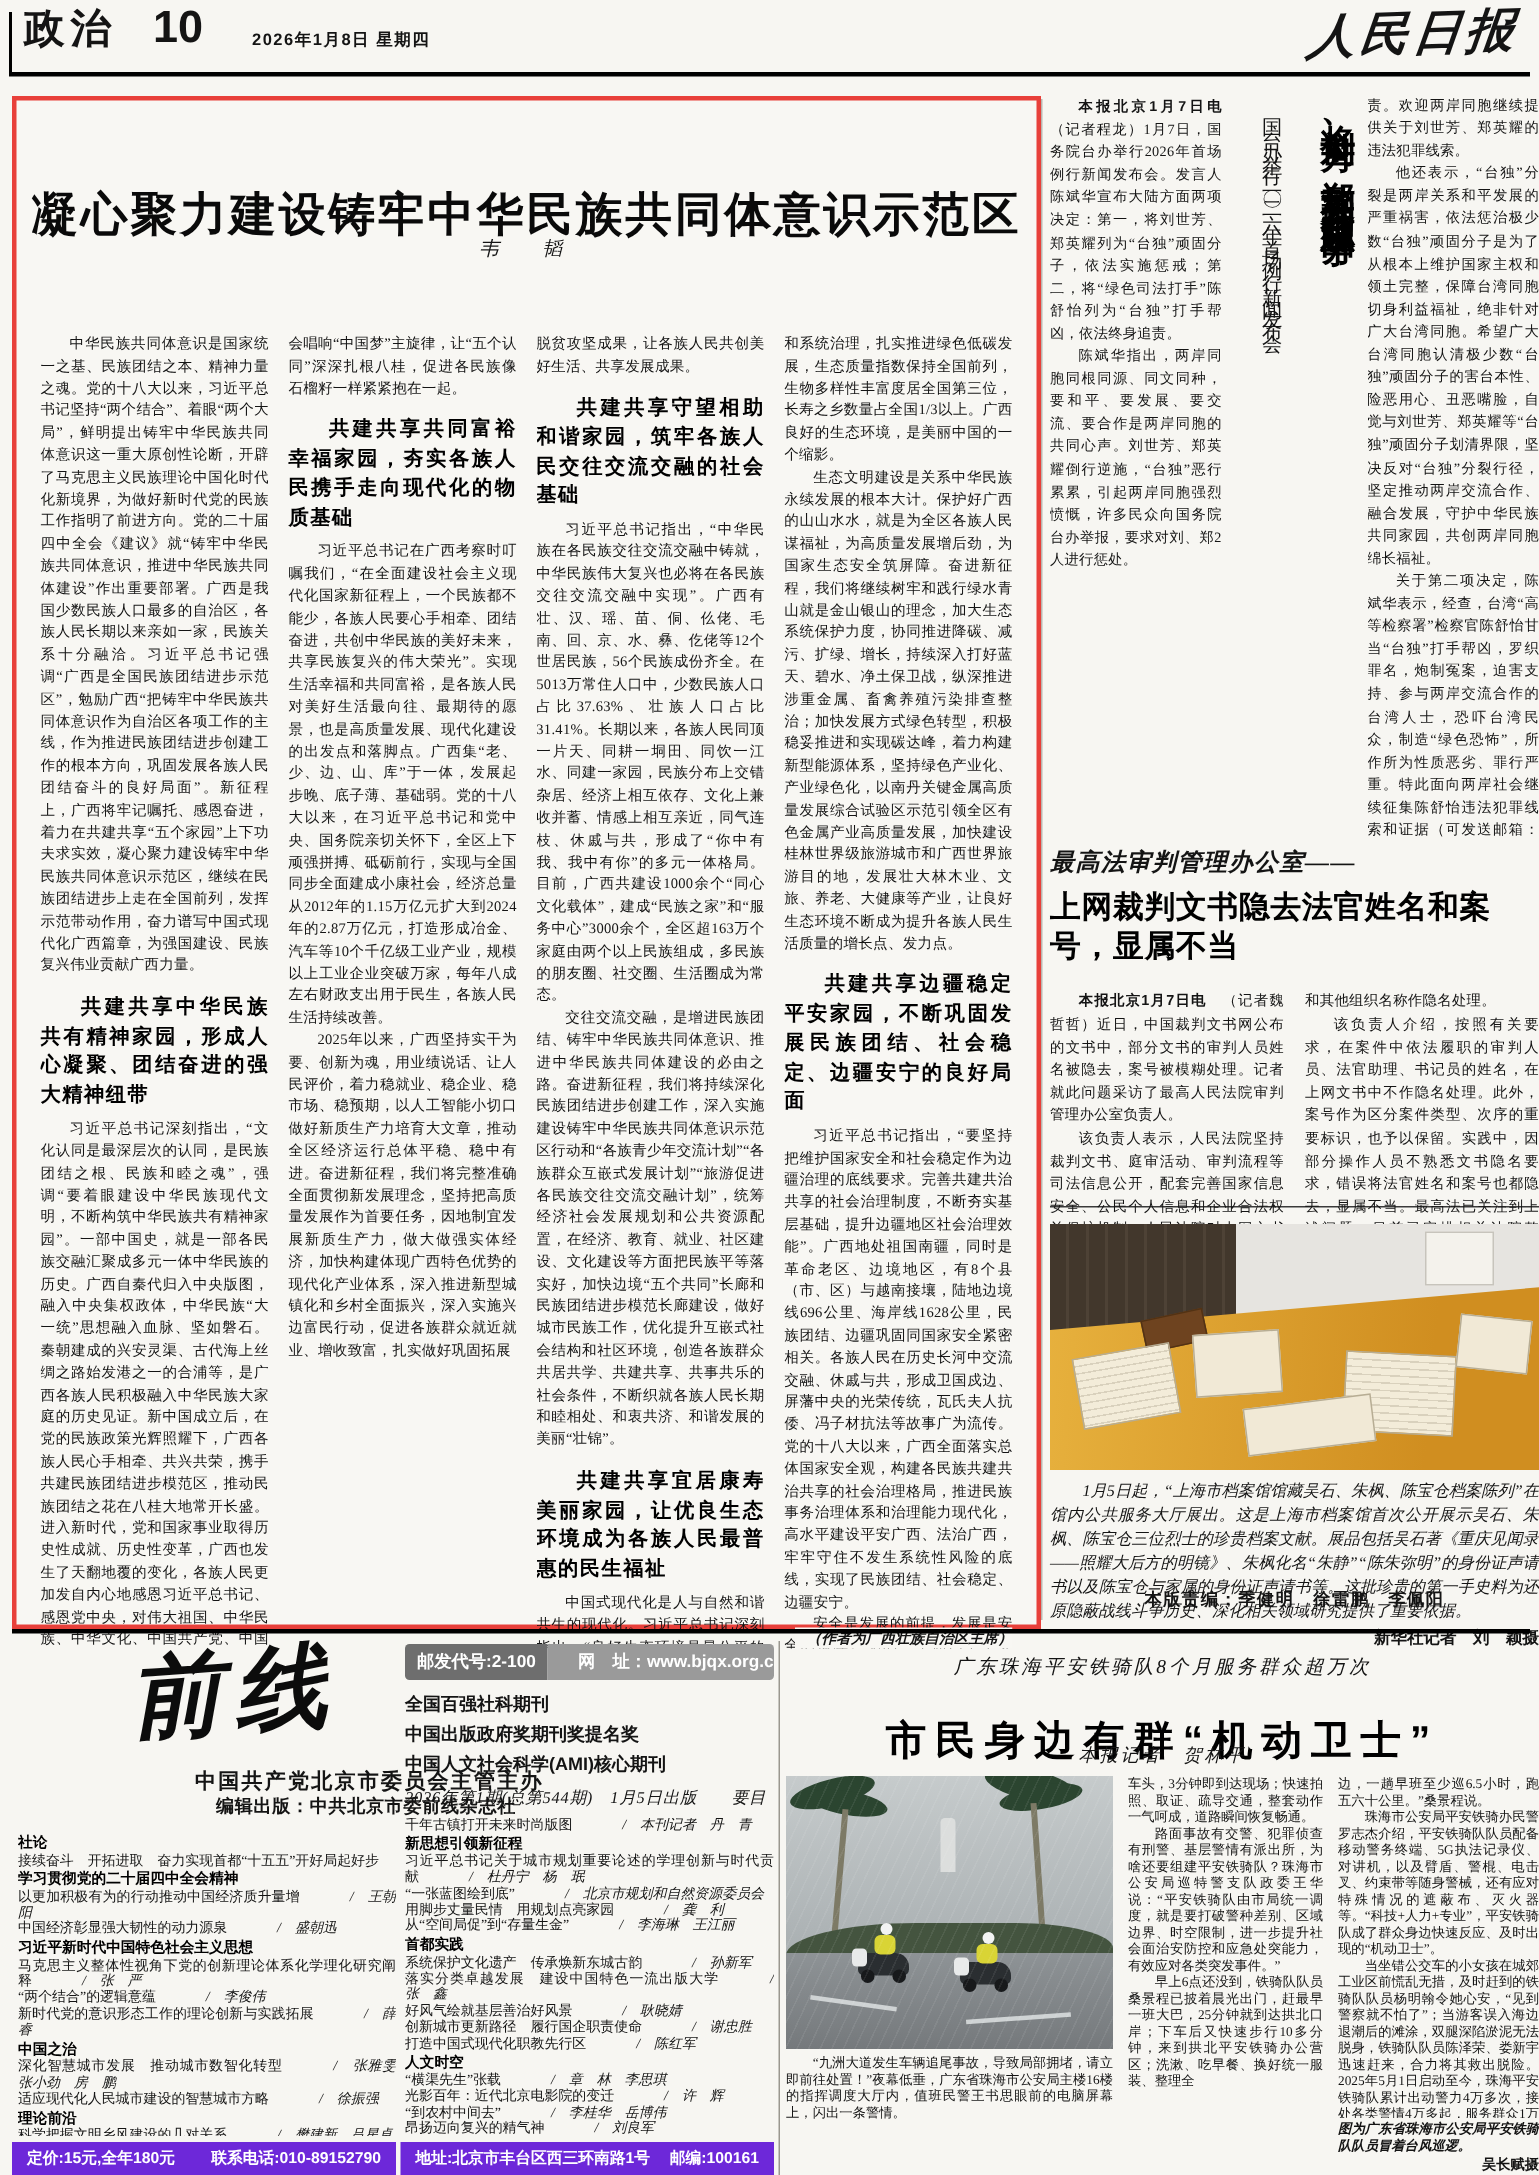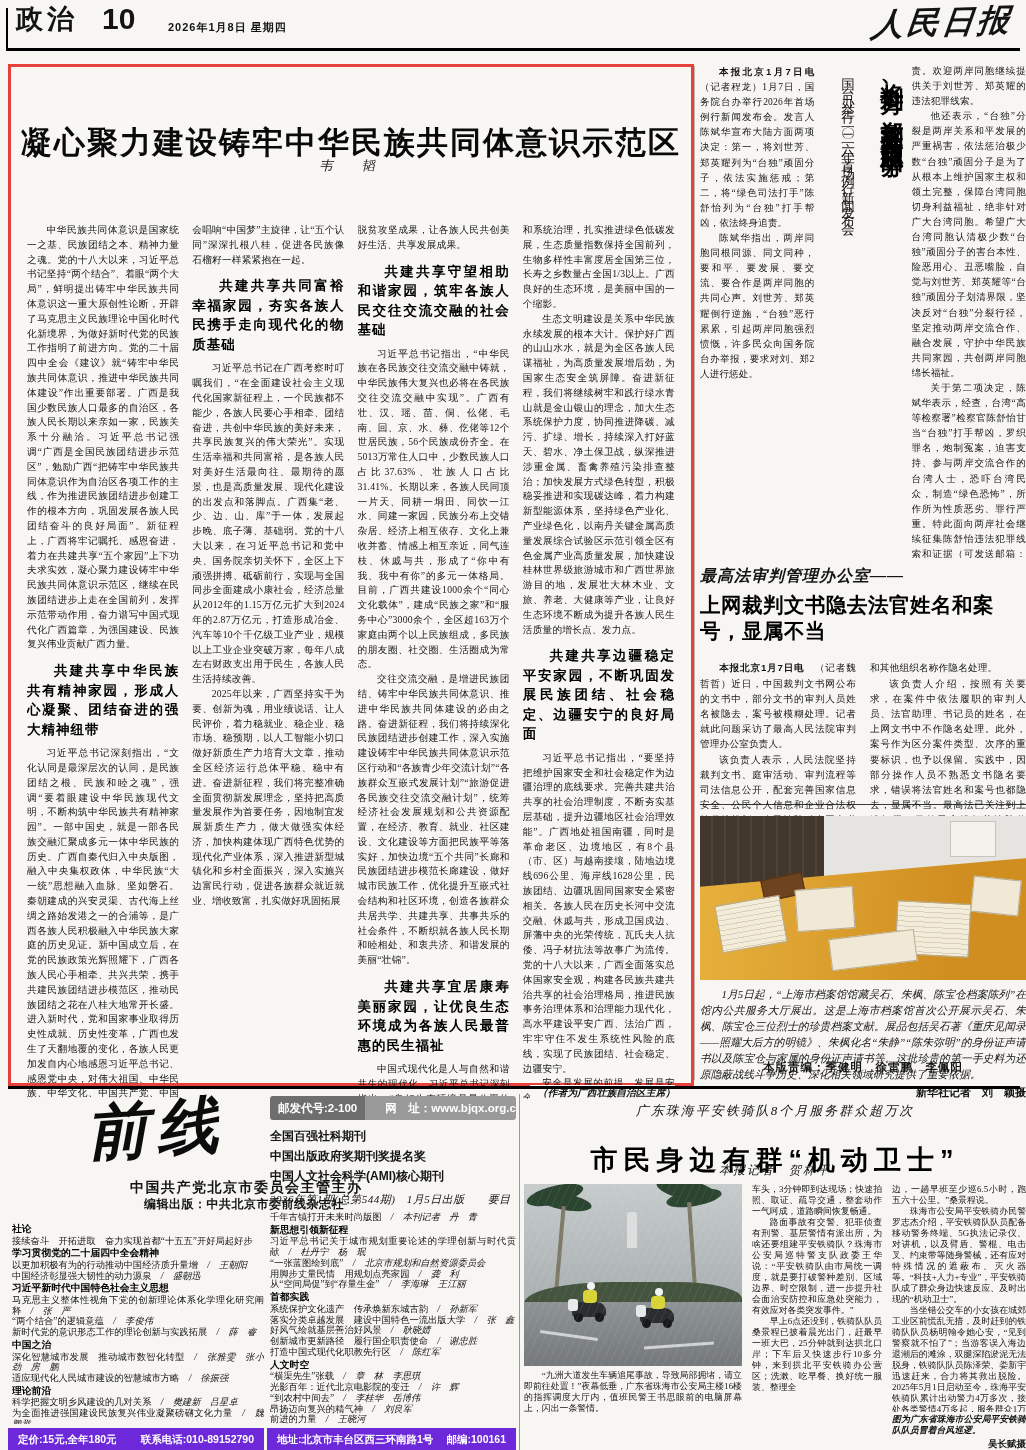--- a/index.html
+++ b/index.html
@@ -76,21 +76,21 @@
   .qx-bar{height:24px;display:flex;border-radius:3px;overflow:hidden;color:#fff;
           font:700 11.5px/24px "Liberation Sans",sans-serif;white-space:nowrap;text-align:right;}
   .qx-bar .seg1{background:#6e6e6e;padding:0 8px;}
   .qx-bar .seg2{background:#9a9a9a;padding:0 20px;flex:1;}
   .qx-honor{font:700 12px/19px "Liberation Sans",sans-serif;margin-top:1px;}
   .qx-issue{margin-top:7px;font:italic 11px/1.2 "Liberation Serif",serif;letter-spacing:0.5px;}
   .qx-toc1{position:absolute;left:4px;top:128px;width:252px;height:202px;overflow:hidden;}
   .qx-toc2{position:absolute;left:262px;top:118px;width:246px;height:212px;overflow:hidden;}
   .tcat{font:700 9.8px/12.5px "Liberation Sans",sans-serif;margin-top:1px;color:#000;}
   .titem{font:9.3px/10.8px "Liberation Serif",serif;text-align:justify;}
-  .tauth{font-style:italic;}
+  .tauth{font-style:italic;padding-left:24px;}
   .qx-bars{position:absolute;left:0;top:334px;width:508px;height:22px;display:flex;gap:3px;}
   .gseg{background:#6d28d9;color:#fff;font:700 10.5px/22px "Liberation Sans",sans-serif;
         padding:0 10px;white-space:nowrap;display:flex;justify-content:space-between;}
   .gseg.left{width:236px;} .gseg.right{flex:1;}
   
   .zh{position:absolute;left:524px;top:1094px;width:502px;height:356px;}
   .zh-kick{position:absolute;left:0;top:10px;width:100%;text-align:center;
            font:italic 13px/1 "Liberation Serif",serif;letter-spacing:2px;}
   .zh-head{position:absolute;left:0;top:28px;width:100%;text-align:center;
            font:900 27px/1.2 "Liberation Sans",sans-serif;letter-spacing:6px;color:#000;}

